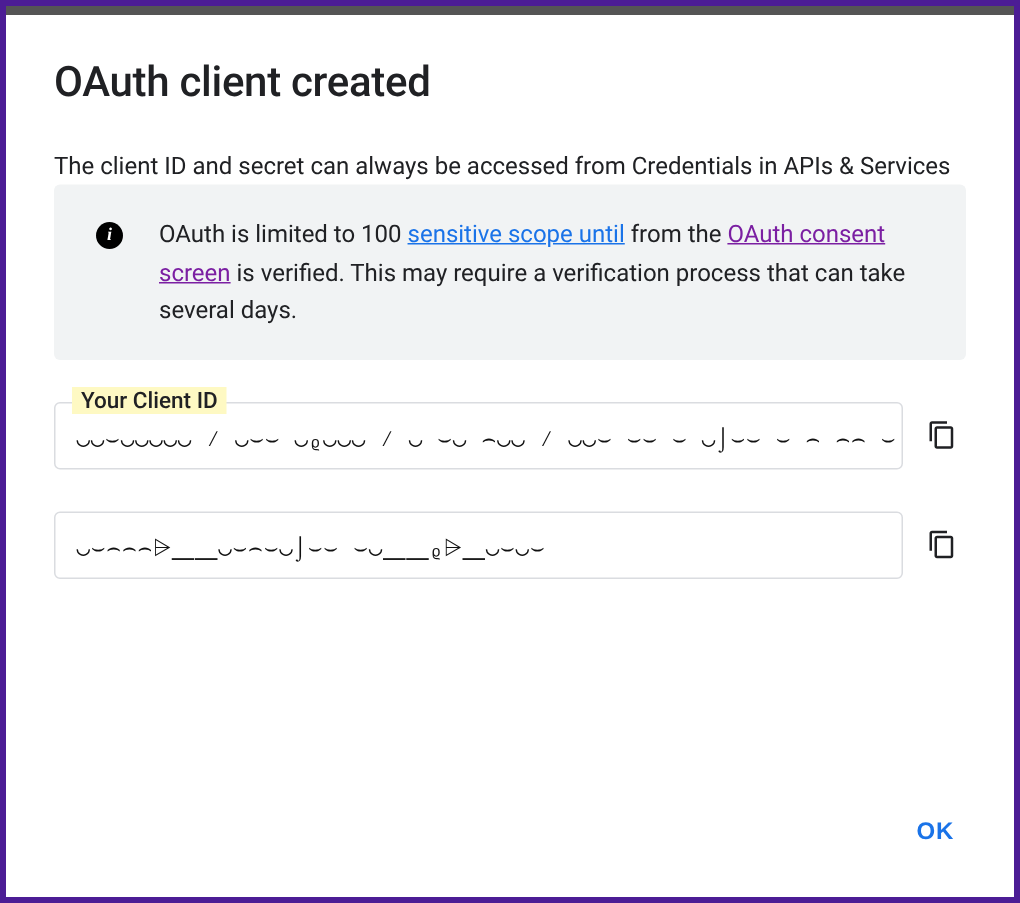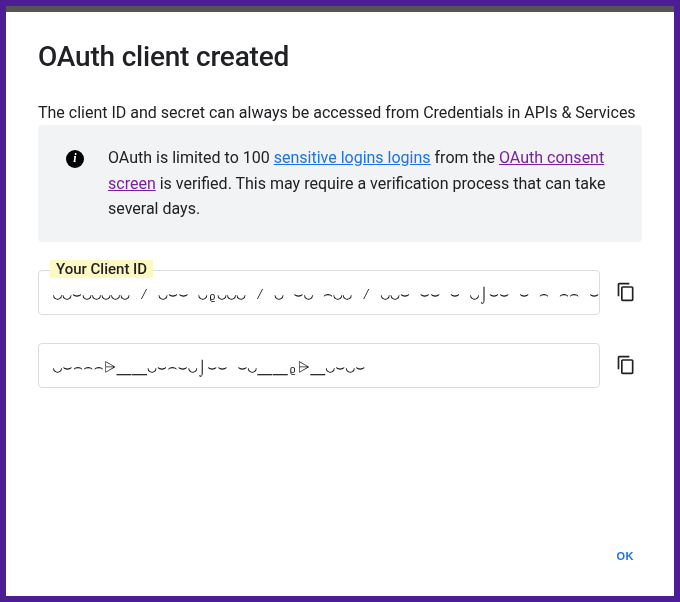--- a/index.html
+++ b/index.html
@@ -10,21 +10,21 @@
     body {
       font-family: 'Google Sans', Roboto, Arial, sans-serif;
       background: #fff;
       width: 680px;
       height: 602px;
       overflow: hidden;
     }
     .dialog {
       width: 680px;
       height: 602px;
-      border: 6px solid #4c1d95;
+      border: 4px solid #4c1d95;
       background: #fff;
       position: relative;
       display: flex;
       flex-direction: column;
     }
     .dialog-top-bar {
       height: 6px;
       background: #555;
       width: 100%;
     }
@@ -132,21 +132,21 @@
     }
     .dialog-actions {
       display: flex;
       justify-content: flex-end;
       padding: 12px 28px 26px 28px;
     }
     .ok-btn {
       background: none;
       border: none;
       color: #1a73e8;
-      font-size: 11px;
+      font-size: 16px;
       font-weight: 600;
       letter-spacing: 0.5px;
       cursor: pointer;
       padding: 8px 12px;
     }
   </style>
 </head>
 <body>
 
 <div class="dialog">
@@ -155,21 +155,21 @@
 
     <h1 class="dialog-title">OAuth client created</h1>
 
     <p class="dialog-subtitle">The client ID and secret can always be accessed from Credentials in APIs &amp; Services</p>
 
     <div class="info-box">
       <div class="info-icon-wrap">
         <span class="info-icon">i</span>
       </div>
       <div class="info-text">
-        <span>OAuth is limited to 100 </span><a href="#" class="blue">sensitive logins logins</a><span> from the </span><a href="#">OAuth consent screen</a><span> is verified. This may require a verification process that can take several days.</span>
+        <span>OAuth is limited to 100 </span><a href="#" class="blue">sensitive scope until</a><span> from the </span><a href="#">OAuth consent screen</a><span> is verified. This may require a verification process that can take several days.</span>
       </div>
     </div>
 
     <div class="field-group">
       <div class="field-label">Your Client ID</div>
       <div class="field-row">
         <div class="field-box">◡◡⌣◡◡◡◡◡ ⁄ ◡⌣⌣   ◡ᵨ◡◡◡ ⁄ ◡ ⌣◡ ⌢◡◡ ⁄ ◡◡⌣ ⌣⌣ ⌣ ◡⌡⌣⌣ ⌣  ⌢ ⌢⌢ ⌣  ◡◡⩥⌢⌢⩥ ⌣◡ᵨᵨ◡ ⌣ ⩥◡</div>
         <button class="copy-btn">
           <svg class="copy-icon" viewBox="0 0 24 24" fill="#202124">
             <path d="M16 1H4c-1.1 0-2 .9-2 2v14h2V3h12V1zm3 4H8c-1.1 0-2 .9-2 2v14c0 1.1.9 2 2 2h11c1.1 0 2-.9 2-2V7c0-1.1-.9-2-2-2zm0 16H8V7h11v14z"></path>

